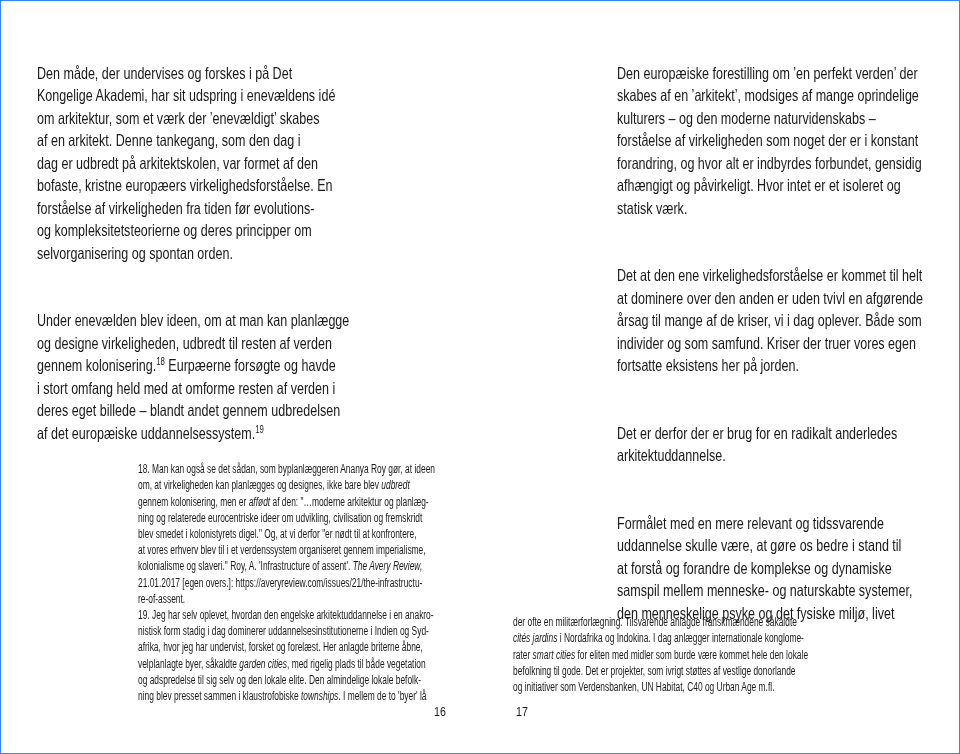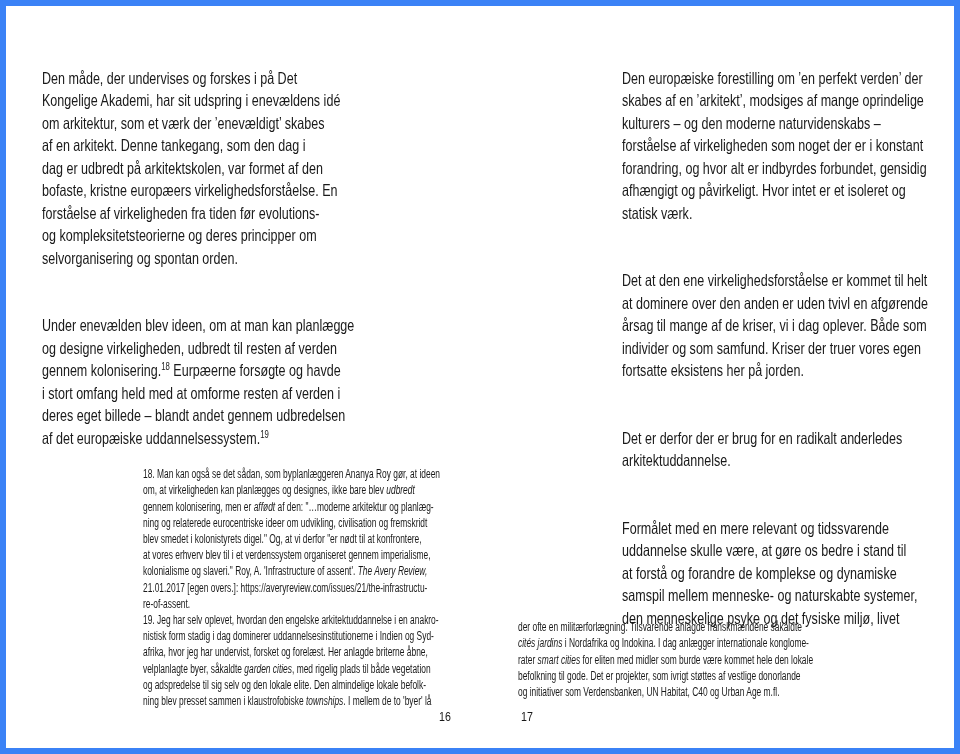--- a/index.html
+++ b/index.html
@@ -6,21 +6,21 @@
     margin: 0;
     padding: 0;
     background: #ffffff;
   }
   .spread {
     position: relative;
     width: 960px;
     height: 754px;
     background: #ffffff;
     box-sizing: border-box;
-    border: 6px solid #3b82f6;
+    border: 1px solid #3b82f6;
     overflow: hidden;
     font-family: "Liberation Sans", sans-serif;
     color: #191919;
   }
   .text-block {
     position: absolute;
     transform-origin: 0 0;
     white-space: pre-line;
   }
   .body-text {

